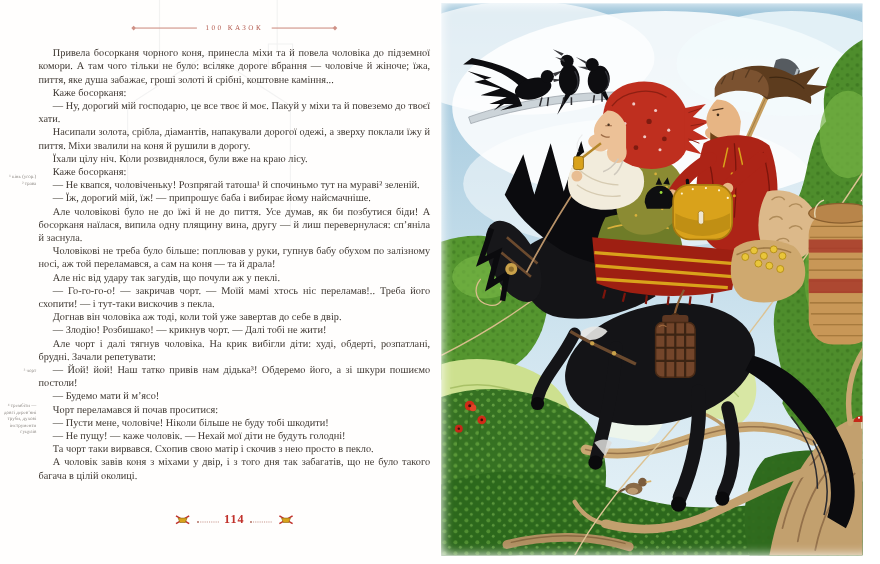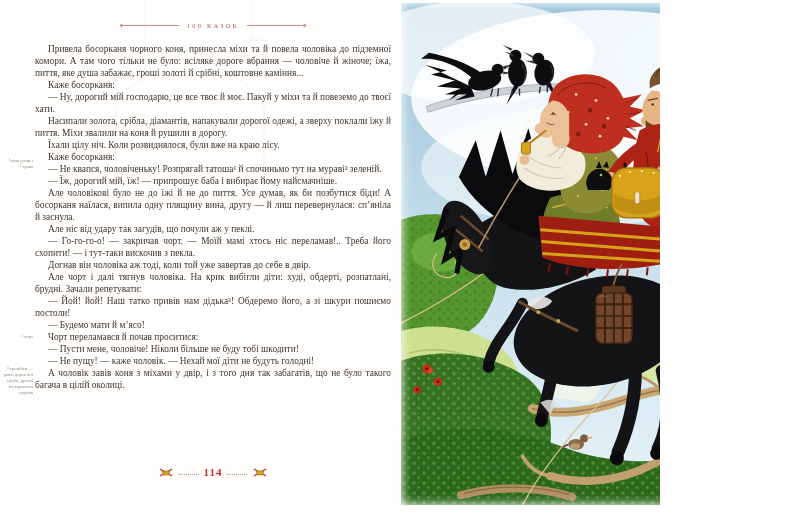--- a/index.html
+++ b/index.html
@@ -1,17 +1,17 @@
 <!DOCTYPE html>
 <html><head>
 <meta charset="utf-8">
 <style>
   html,body{margin:0;padding:0;background:#fff;}
-  .spread{position:relative;width:660px;height:513px;background:#ffffff;overflow:hidden;
-          font-family:"Liberation Serif", serif;}
+  .spread{position:relative;width:740px;height:513px;background:#ffffff;overflow:hidden;
+          font-family:"Liberation Serif", serif;padding-left:44px;}
   
   .left-page{position:absolute;left:0;top:0;width:400px;height:513px;background:#fffefd;}
   .running-head{position:absolute;left:35px;top:22px;width:356px;display:flex;align-items:center;justify-content:center;gap:8px;}
   .running-head .rule{height:1px;width:56px;background:#cf9186;position:relative;}
   .running-head .rule:before{content:"";position:absolute;top:-1px;width:3px;height:3px;background:#cf9186;transform:rotate(45deg);}
   .running-head .rule.l:before{left:-3px;} .running-head .rule.r:before{right:-3px;}
   .running-head .head-label{font-size:6.5px;letter-spacing:2.2px;color:#b2584c;font-family:"Liberation Serif",serif;}
   .text-block{position:absolute;left:35px;top:44px;width:356px;text-align:justify;
               font-size:9.4px;line-height:1.275;color:#3d3630;}
   .text-block p{margin:0;text-indent:13px;}
@@ -49,29 +49,32 @@
     <div class="text-block">
         <p>Привела босорканя чорного коня, принесла міхи та й повела чоловіка до підземної комори. А там чого тільки не було: всіляке дороге вбрання — чоловіче й жіноче; їжа, пиття, яке душа забажає, гроші золоті й срібні, коштовне каміння...</p>
         <p>Каже босорканя:</p>
         <p>— Ну, дорогий мій господарю, це все твоє й моє. Пакуй у міхи та й повеземо до твоєї хати.</p>
         <p>Насипали золота, срібла, діамантів, напакували дорогої одежі, а зверху поклали їжу й пиття. Міхи звалили на коня й рушили в дорогу.</p>
         <p>Їхали цілу ніч. Коли розвиднялося, були вже на краю лісу.</p>
         <p>Каже босорканя:</p>
         <p>— Не квапся, чоловіченьку! Розпрягай татоша¹ й спочиньмо тут на мураві² зеленій.</p>
         <p>— Їж, дорогий мій, їж! — припрошує баба і вибирає йому найсмачніше.</p>
         <p>Але чоловікові було не до їжі й не до пиття. Усе думав, як би позбутися біди! А босорканя наїлася, випила одну плящину вина, другу — й лиш перевернулася: сп’яніла й заснула.</p>
+        <p>Чоловікові не треба було більше: поплював у руки, гупнув бабу обухом по залізному носі, аж той переламався, а сам на коня — та й драла!</p>
         <p>Але ніс від удару так загудів, що почули аж у пеклі.</p>
         <p>— Го-го-го-о! — закричав чорт. — Моїй мамі хтось ніс переламав!.. Треба його схопити! — і тут-таки вискочив з пекла.</p>
         <p>Догнав він чоловіка аж тоді, коли той уже завертав до себе в двір.</p>
+        <p>— Злодію! Розбишако! — крикнув чорт. — Далі тобі не жити!</p>
         <p>Але чорт і далі тягнув чоловіка. На крик вибігли діти: худі, обдерті, розпатлані, брудні. Зачали репетувати:</p>
         <p>— Йой! йой! Наш татко привів нам дідька³! Обдеремо його, а зі шкури пошиємо постоли!</p>
         <p>— Будемо мати й м’ясо!</p>
         <p>Чорт переламався й почав проситися:</p>
         <p>— Пусти мене, чоловіче! Ніколи більше не буду тобі шкодити!</p>
         <p>— Не пущу! — каже чоловік. — Нехай мої діти не будуть голодні!</p>
+        <p>Та чорт таки вирвався. Схопив свою матір і скочив з нею просто в пекло.</p>
         <p>А чоловік завів коня з міхами у двір, і з того дня так забагатів, що не було такого багача в цілій околиці.</p>
       </div>
 
     <div class="margin-notes">
         <div class="mnote" style="top: 158px;">
           <div>¹ кінь (угор.)</div>
           <div>² трава</div>
         </div>
         <div class="mnote" style="top: 334px;">
           <div>³ чорт</div>

